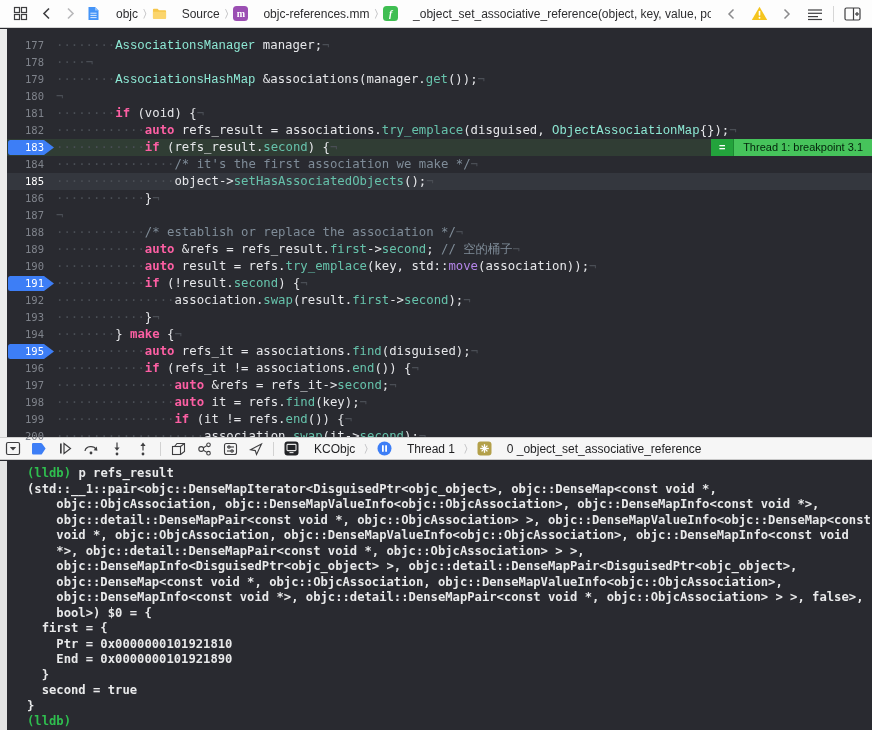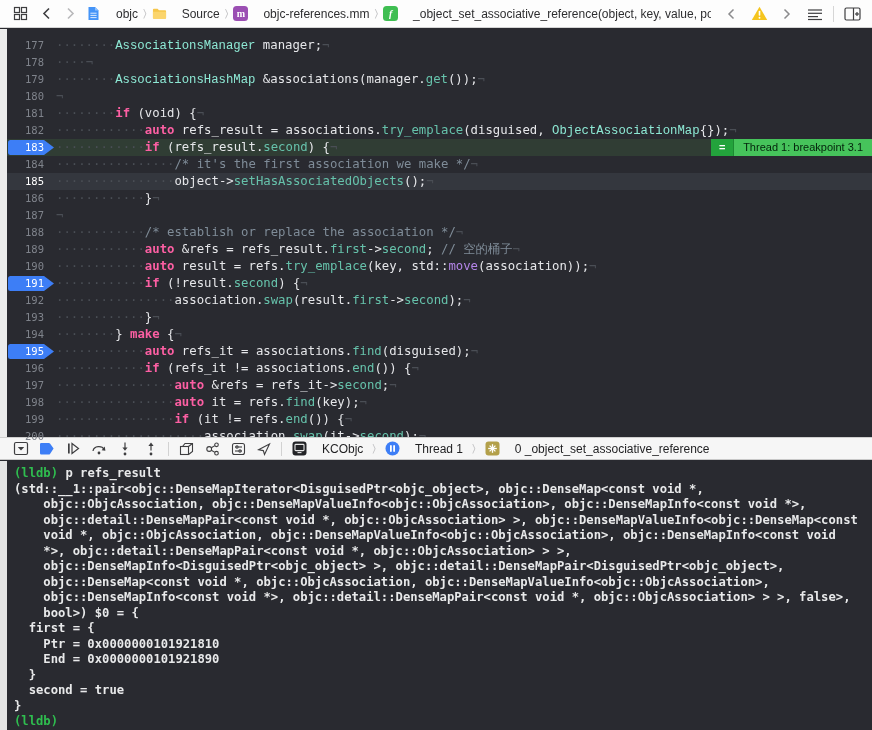--- a/index.html
+++ b/index.html
@@ -43,31 +43,31 @@
   .sg-d{color:#4a4e55;}
   .tbadge{position:absolute;right:0;top:0;height:17px;display:flex;align-items:stretch;
           font-family:"Liberation Sans",sans-serif;font-size:11px;z-index:3;}
   .tbadge .eq{background:#23a33c;color:#ffffff;width:22px;display:flex;align-items:center;justify-content:center;
               font-weight:700;border-right:1px solid #1c8a32;}
   .tbadge .lbl{background:#46c35b;color:#04230c;padding:0 9px;display:flex;align-items:center;}
 
   
   .debugbar{position:absolute;top:437px;left:0;right:0;height:23px;background:#f6f6f6;
             border-top:1px solid #cfcfcf;border-bottom:1px solid #c8c8c8;display:flex;align-items:center;
-            padding:0 8px;box-sizing:border-box;}
+            padding:0 0;box-sizing:border-box;}
   .db-icon{display:inline-flex;align-items:center;justify-content:center;width:26px;height:18px;color:#3e3e40;flex:0 0 auto;}
   .db-sep{width:1px;height:14px;background:#d2d2d2;margin:0 4px;flex:0 0 auto;}
   .proc{display:flex;align-items:center;gap:5px;margin-left:6px;flex:0 0 auto;}
   .proc-label{font-size:12px;color:#1f1f21;white-space:nowrap;}
   .proc-sep{color:#c2c2c4;font-size:11px;margin:0 4px;}
   .mini-ic{display:inline-flex;align-items:center;justify-content:center;width:15px;height:15px;flex:0 0 auto;}
 
   
   .console{position:absolute;top:461px;left:0;right:0;bottom:0;background:#292A30;overflow:hidden;
-           padding:5px 0 0 14px;box-sizing:border-box;}
+           padding:5px 0 0 27px;box-sizing:border-box;}
   .kline{white-space:pre;font-family:"DejaVu Sans Mono",monospace;font-size:12.2px;line-height:15.5px;
          font-weight:700;color:#e8e9ea;}
   .kprompt{color:#2fbe4f;}
 </style>
 </head>
 <body>
 
 <div class="app">
 
   <div class="toolbar">

